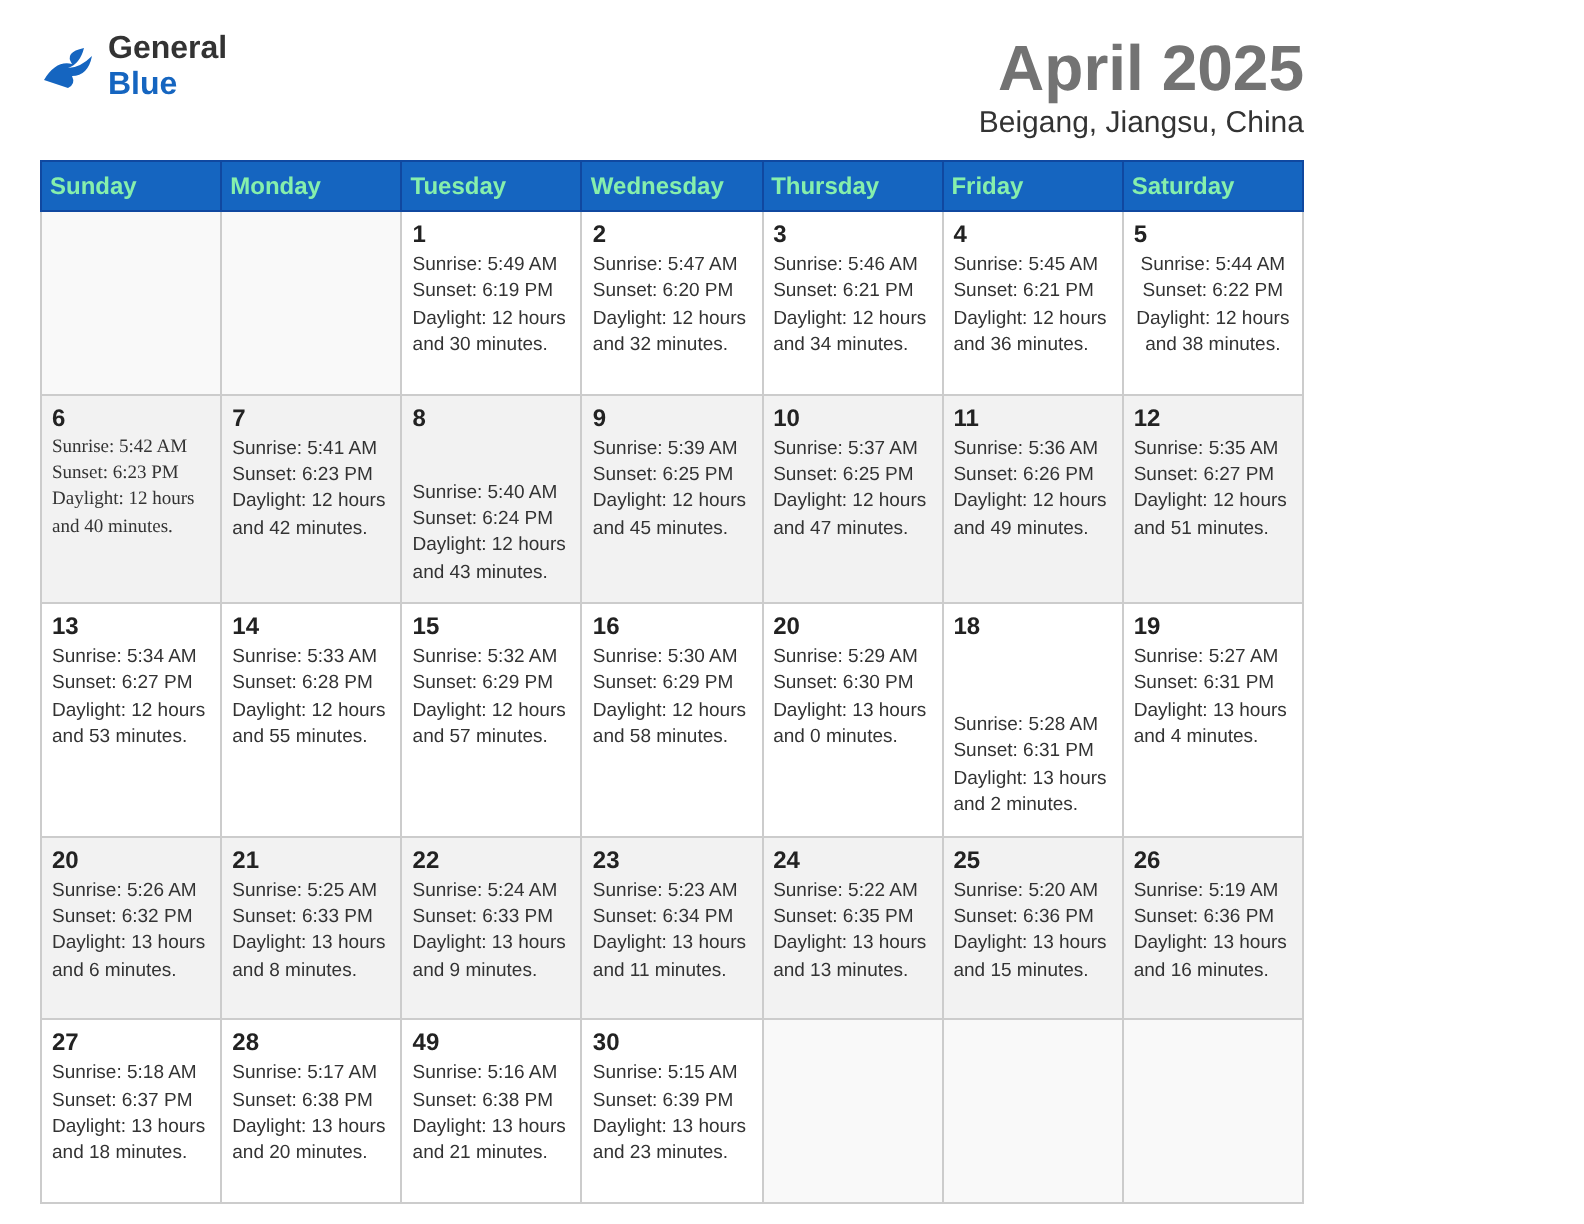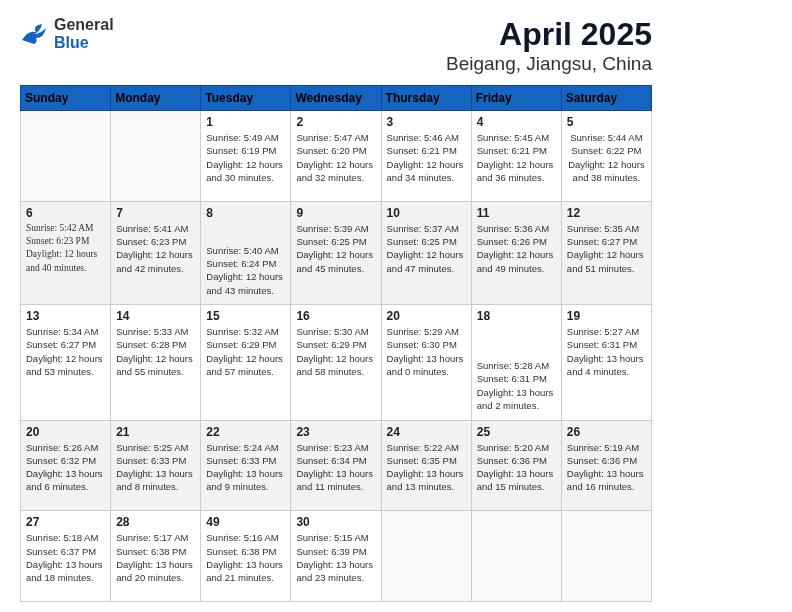--- a/index.html
+++ b/index.html
@@ -31,36 +31,36 @@
     .logo-bird {
       width: 30px;
       height: 24px;
     }
     .title-block {
       text-align: right;
     }
     .title-month {
       font-size: 32px;
       font-weight: bold;
-      color: #0f172a;
+      color: #737373;
     }
     .title-location {
-      font-size: 19px;
+      font-size: 15px;
       color: #333;
     }
     .calendar {
       flex: 1;
       border: 1px solid #ccc;
       border-collapse: collapse;
       width: 100%;
       table-layout: fixed;
     }
     .calendar th {
       background: #1565c0;
-      color: #000000;
+      color: #86efac;
       font-size: 12px;
       font-weight: bold;
       padding: 5px 4px;
       text-align: left;
       border: 1px solid #1048a0;
     }
     .calendar td {
       vertical-align: top;
       border: 1px solid #ccc;
       padding: 4px 5px;

